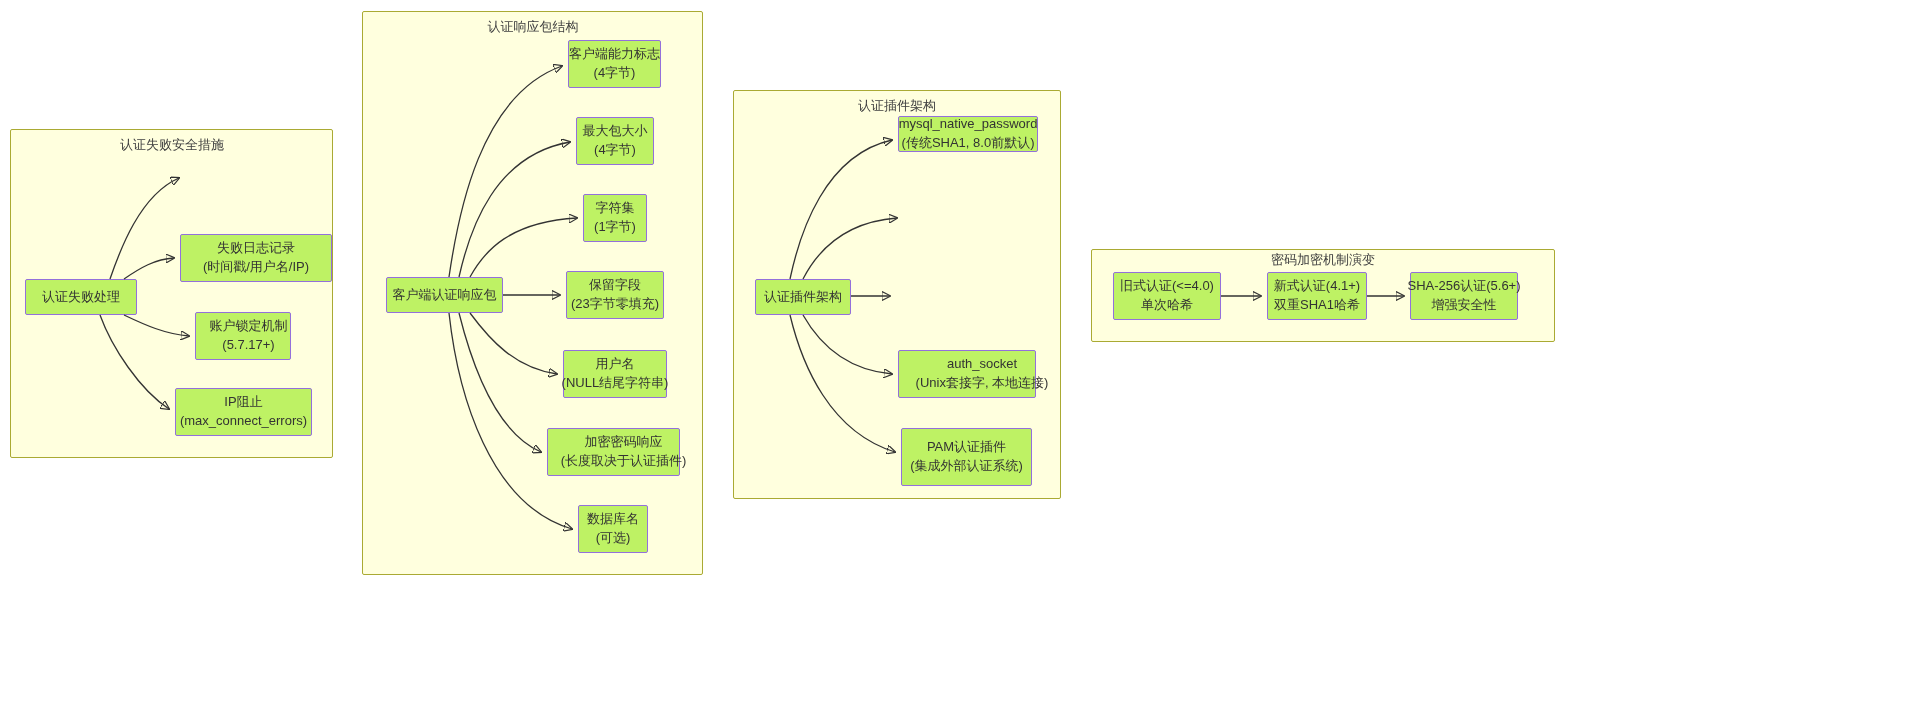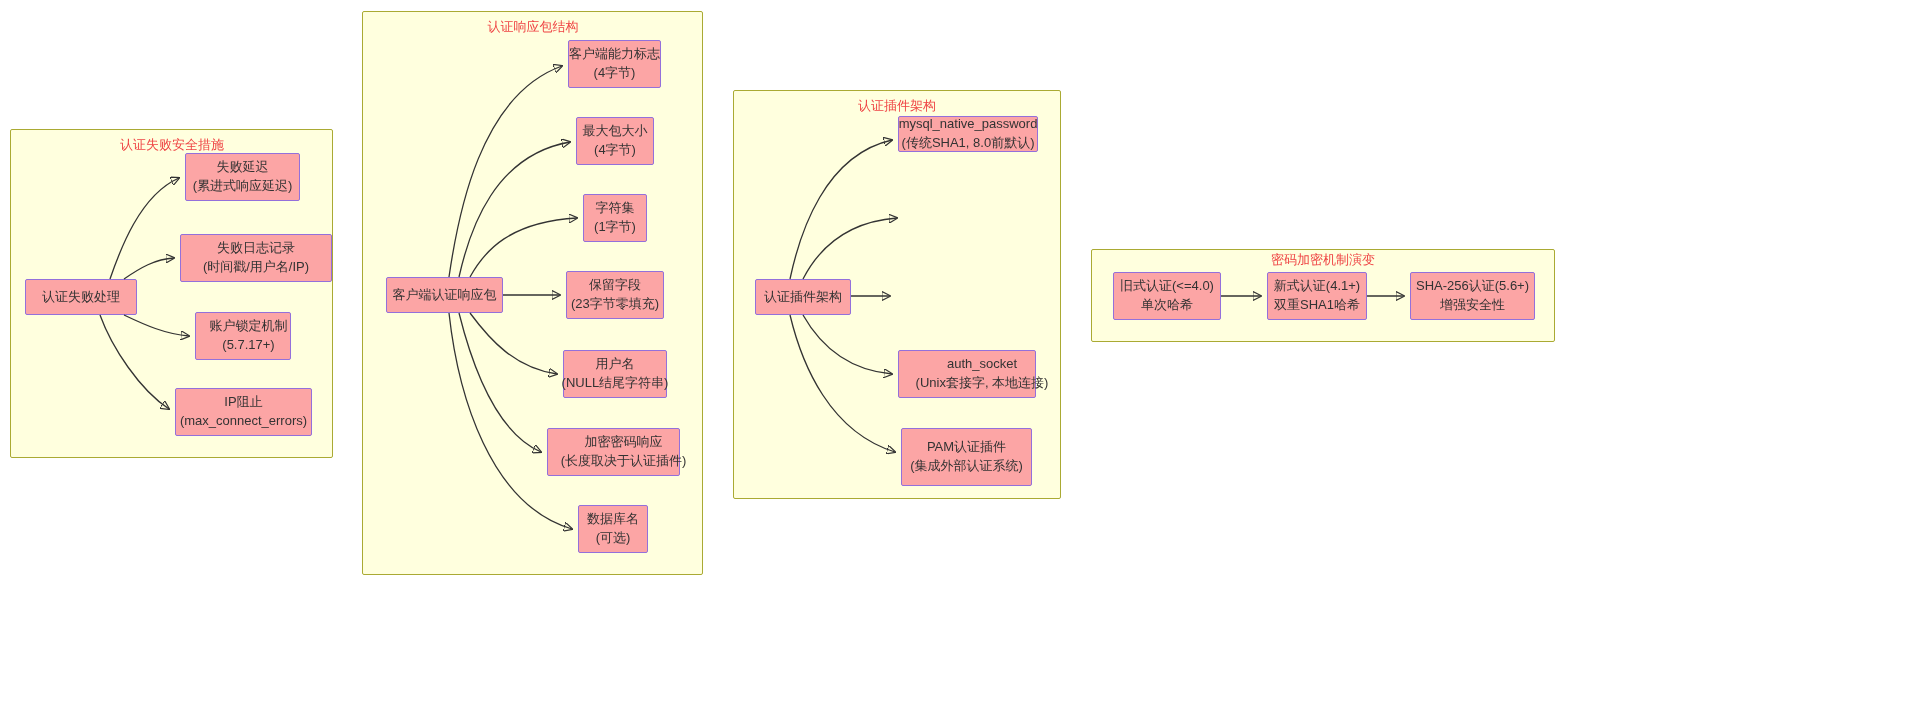--- a/index.html
+++ b/index.html
@@ -23,28 +23,28 @@
   .cluster-rect {
     position: absolute;
     background: #ffffde;
     border: 1px solid #aaaa33;
     border-radius: 2px;
     box-sizing: border-box;
   }
   .cluster-title {
     position: absolute;
     font-size: 13px;
-    color: #ef4444;
+    color: #404040;
     text-align: center;
     white-space: nowrap;
     transform: translateX(-50%);
   }
   .node {
     position: absolute;
-    background: #fca5a5;
+    background: #bef264;
     border: 1px solid #9370db;
     border-radius: 2px;
     box-sizing: border-box;
     display: flex;
     flex-direction: column;
     align-items: center;
     justify-content: center;
     color: #333333;
     font-size: 13px;
     line-height: 1.45;
@@ -72,24 +72,20 @@
 
 <div id="canvas">
 
   <div class="cluster-rect" style="left:10px; top:129px; width:323px; height:329px;"></div>
   <div class="cluster-title" style="left:172px; top:136px;">认证失败安全措施</div>
 
   <div class="node" style="left:25px; top:279px; width:112px; height:36px;">
     <span class="l1">认证失败处理</span>
   </div>
 
-  <div class="node" style="left:185px; top:153px; width:115px; height:48px;">
-    <span class="l1">失败延迟</span>
-    <span class="l2">(累进式响应延迟)</span>
-  </div>
 
   <div class="node" style="left:180px; top:234px; width:152px; height:48px;">
     <span class="l1">失败日志记录</span>
     <span class="l2">(时间戳/用户名/IP)</span>
   </div>
 
   <div class="node" style="left:195px; top:312px; width:96px; height:48px;padding-left:17px;">
     <span class="l1">账户锁定机制</span>
     <span class="l2">(5.7.17+)</span>
   </div>
@@ -171,21 +167,21 @@
   <div class="node" style="left:1113px; top:272px; width:108px; height:48px;">
     <span class="l1">旧式认证(&lt;=4.0)</span>
     <span class="l2">单次哈希</span>
   </div>
 
   <div class="node" style="left:1267px; top:272px; width:100px; height:48px;">
     <span class="l1">新式认证(4.1+)</span>
     <span class="l2">双重SHA1哈希</span>
   </div>
 
-  <div class="node" style="left:1410px; top:272px; width:125px; height:48px;">
+  <div class="node" style="left:1410px; top:272px; width:108px; height:48px;">
     <span class="l1">SHA-256认证(5.6+)</span>
     <span class="l2">增强安全性</span>
   </div>
 
   <svg class="edges" viewBox="0 0 1920 716">
     <defs>
       <marker id="arrow" viewBox="0 0 10 10" refX="9" refY="5" markerWidth="7" markerHeight="7" orient="auto-start-reverse">
         <path d="M 0 0 L 10 5 L 0 10 z" fill="#333333" stroke="none"></path>
       </marker>
     </defs>

